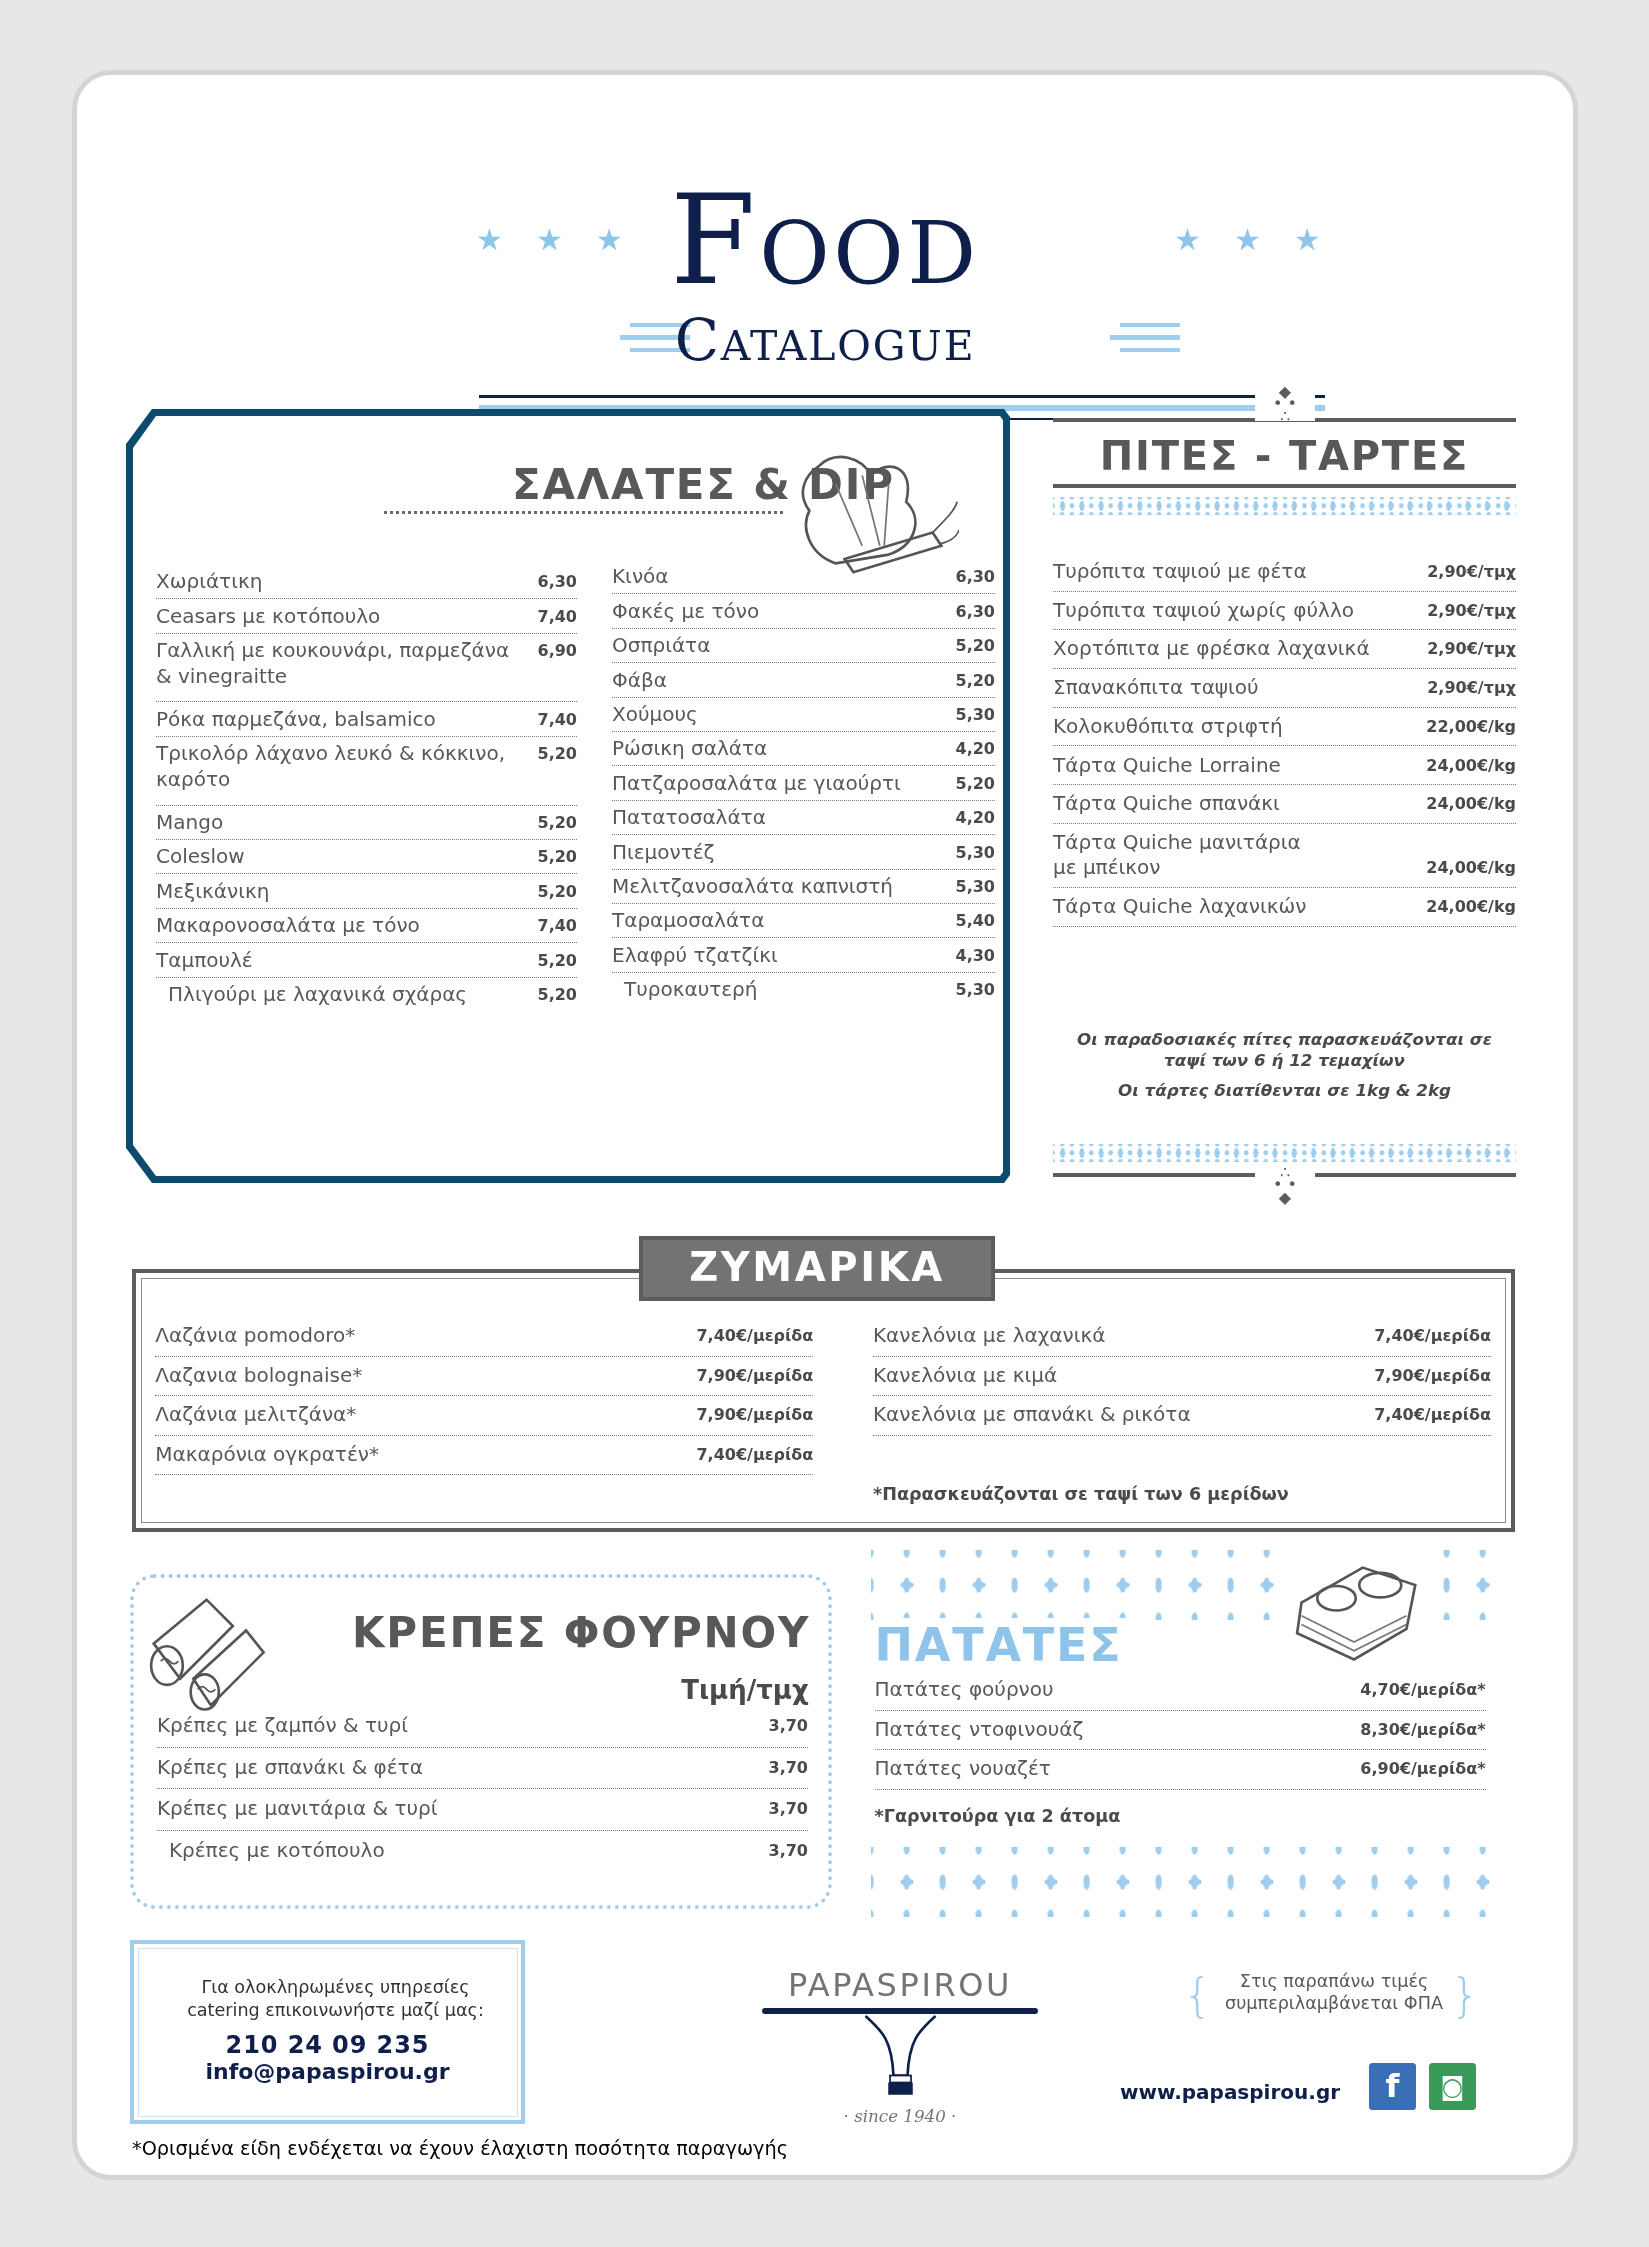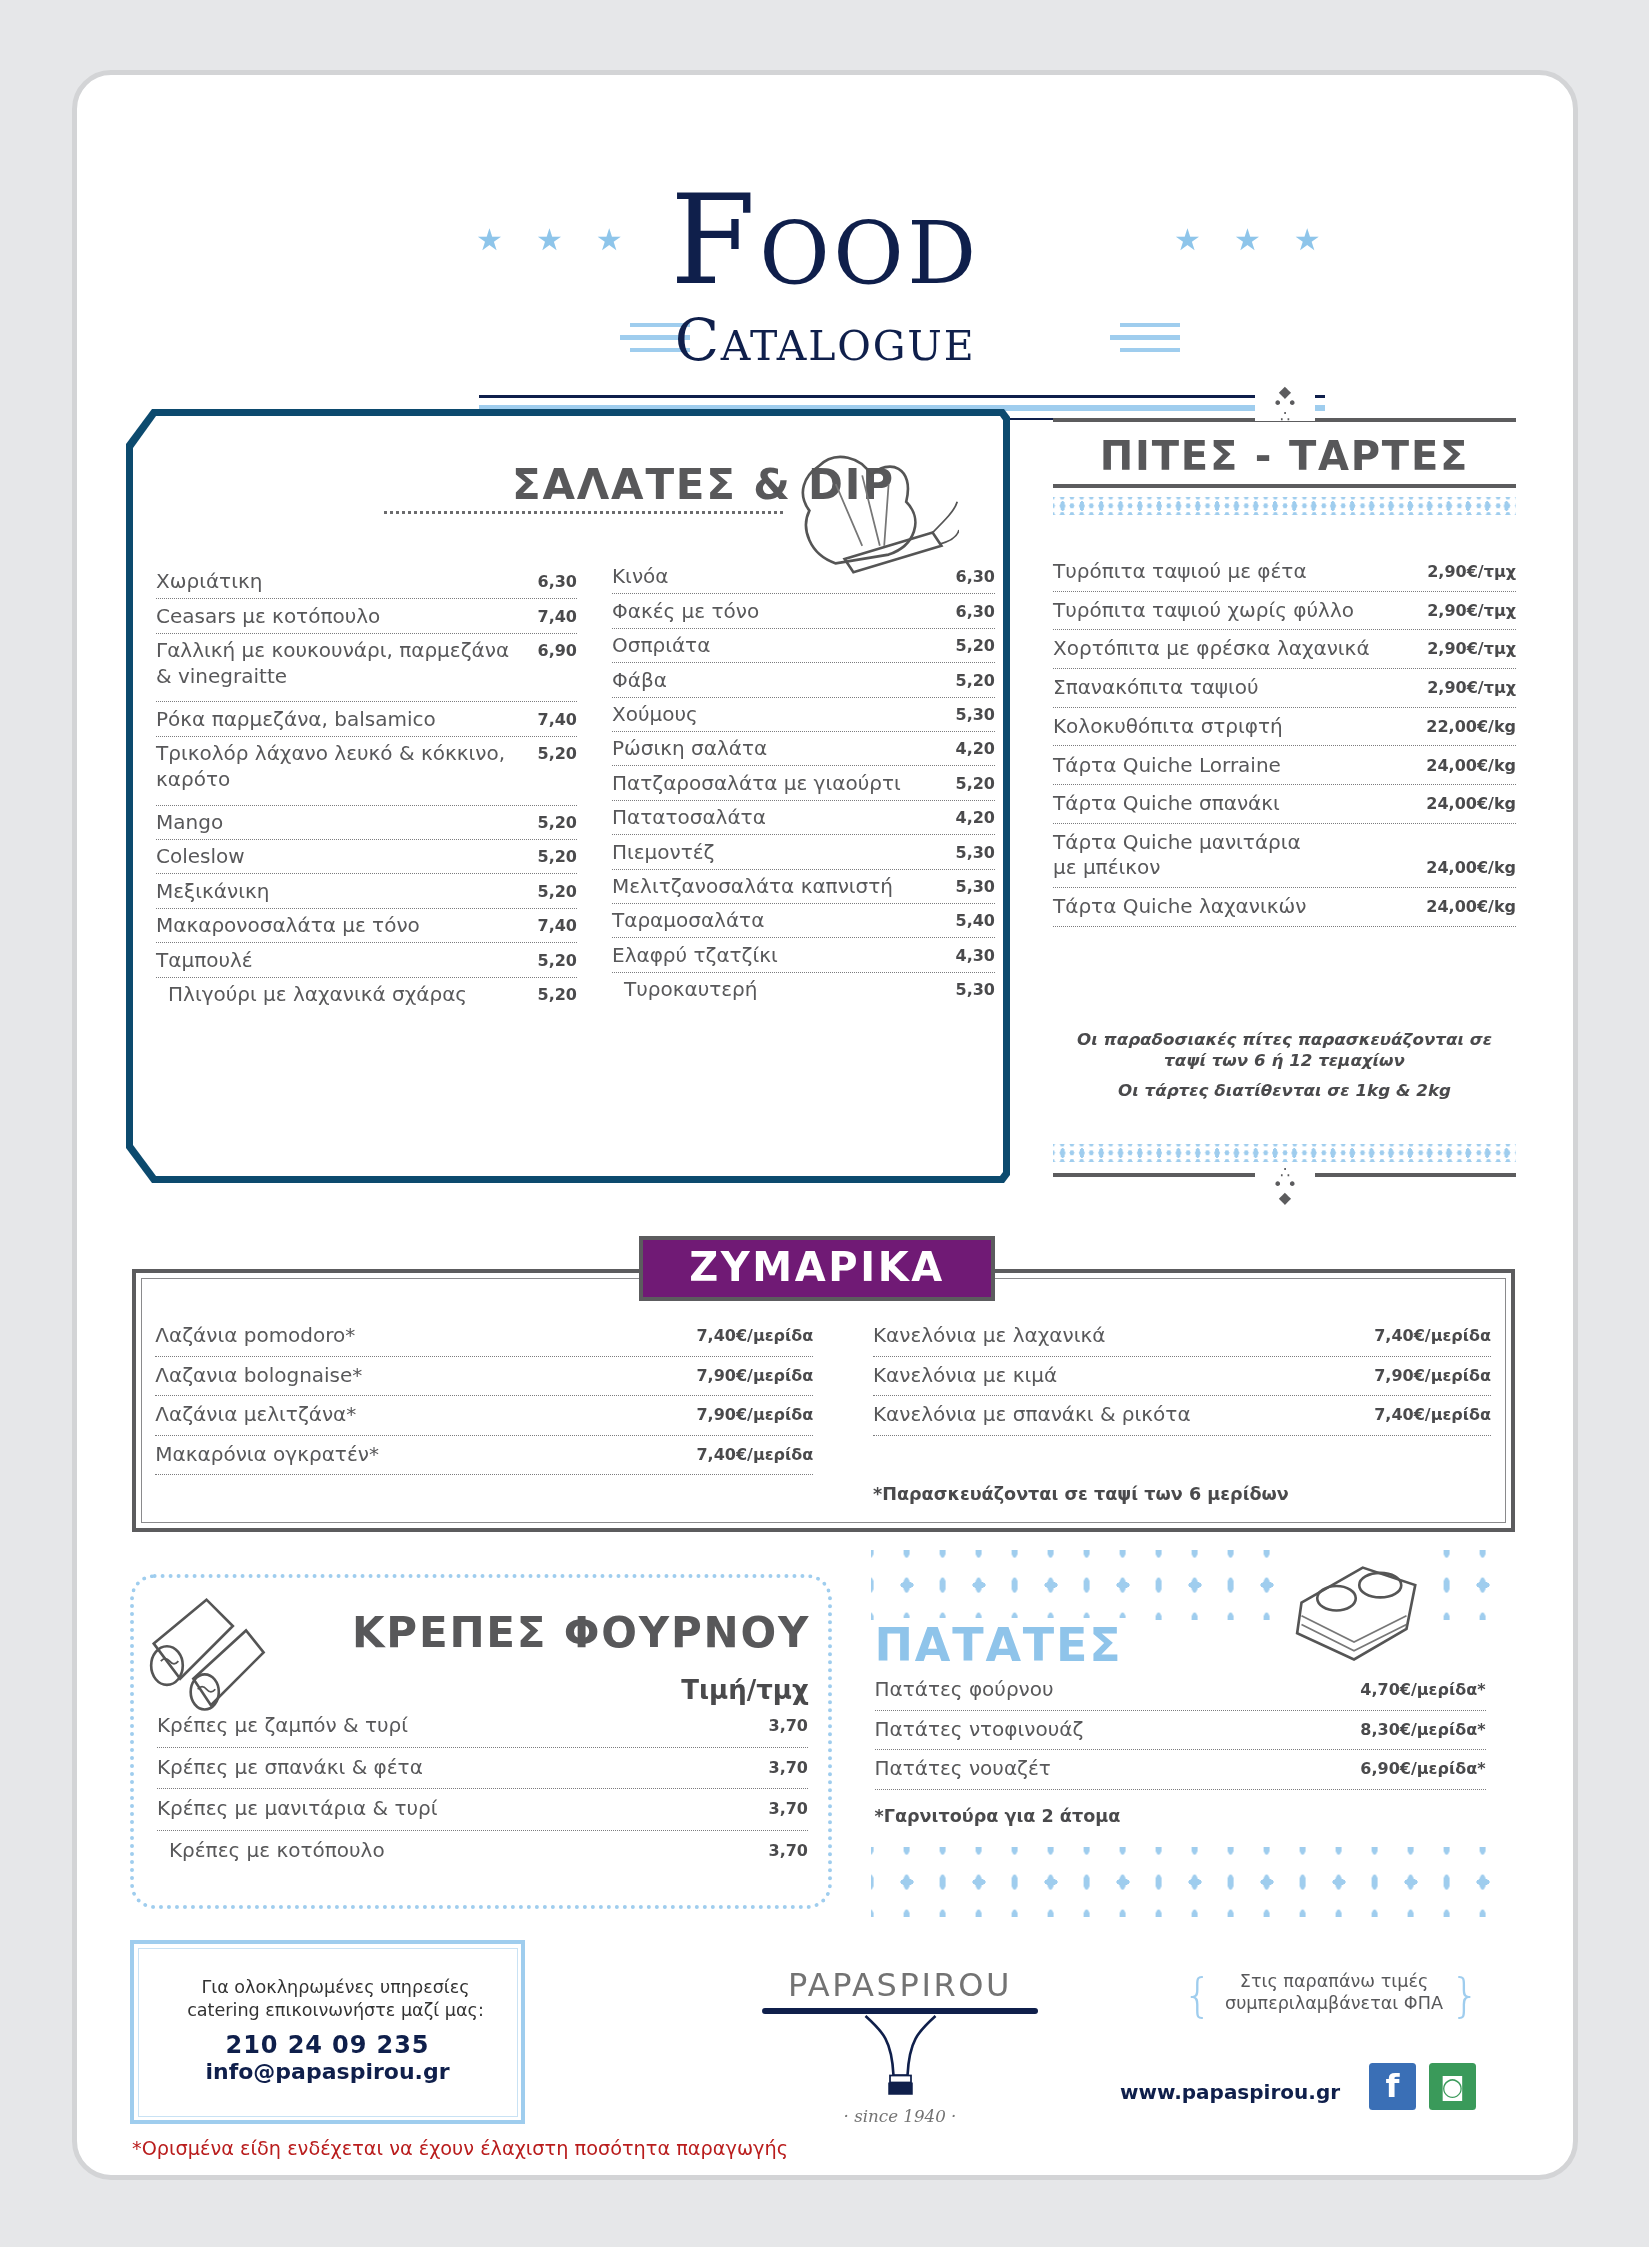--- a/index.html
+++ b/index.html
@@ -84,21 +84,21 @@
   
   .zym {
     position: absolute; left: 132px; top: 1269px; width: 1383px; height: 263px;
     border: 4.4px solid #5c5c5e;
   }
   .zym::before {
     content: ""; position: absolute; left: 5.3px; top: 5.3px; right: 5.3px; bottom: 5.3px; border: 1.8px solid #8a8a8c;
   }
   .zym-banner {
     position: absolute; left: 639px; top: 1236px; width: 356px; height: 65px;
-    background: #701a75; border: 4.4px solid #5c5c5e;
+    background: #737373; border: 4.4px solid #5c5c5e;
     color: #fff; font-weight: bold; font-size: 40px; text-align: center; line-height: 54px; letter-spacing: 2.6px;
   }
   .zym .col-l { left: 19.3px; top: 44px; width: 658px; }
   .zym .col-r { left: 737px; top: 44px; width: 618px; }
   .zym .row { font-size: 20px; padding: 6.1px 0 7px; }
   .zym .note { position: absolute; left: 737px; top: 211px; font-weight: bold; font-size: 17.6px; color: #4a4a4c; }
 
   
   .krepes {
     position: absolute; left: 130px; top: 1574px; width: 702px; height: 335px;
@@ -141,21 +141,21 @@
 
   .vat { position: absolute; left: 1176px; top: 1970px; width: 316px; text-align: center; font-size: 17.6px; line-height: 22px; color: #58585a; }
   .vat .brace { position: absolute; top: 1.8px; font-size: 46px; color: #9fcdee; font-weight: lighter; line-height: 46px; }
   .vat .brace.l { left: 7px; } .vat .brace.r { right: 12.3px; }
 
   .web { position: absolute; left: 1120px; top: 2080px; font-size: 20px; font-weight: bold; color: #0f1f4b; }
   .social { position: absolute; top: 2063px; width: 47px; height: 47px; border-radius: 3.5px; color: #fff; font-weight: bold; font-size: 32px; text-align: center; line-height: 47px; }
   .social.fb { left: 1369px; background: #3a6fb6; }
   .social.ig { left: 1429px; background: #3a9a5a; font-size: 24.6px; }
 
-  .disclaimer { position: absolute; left: 132px; top: 2137px; font-size: 19.3px; color: #b91c1c; }
+  .disclaimer { position: absolute; left: 132px; top: 2137px; font-size: 19.3px; color: #000000; }
 </style>
 </head>
 <body>
 
 <div class="page">
 
   <div class="stars left">★★★</div>
   <div class="stars right">★★★</div>
   <div class="title-food">Food</div>
   <div class="dashes left">

